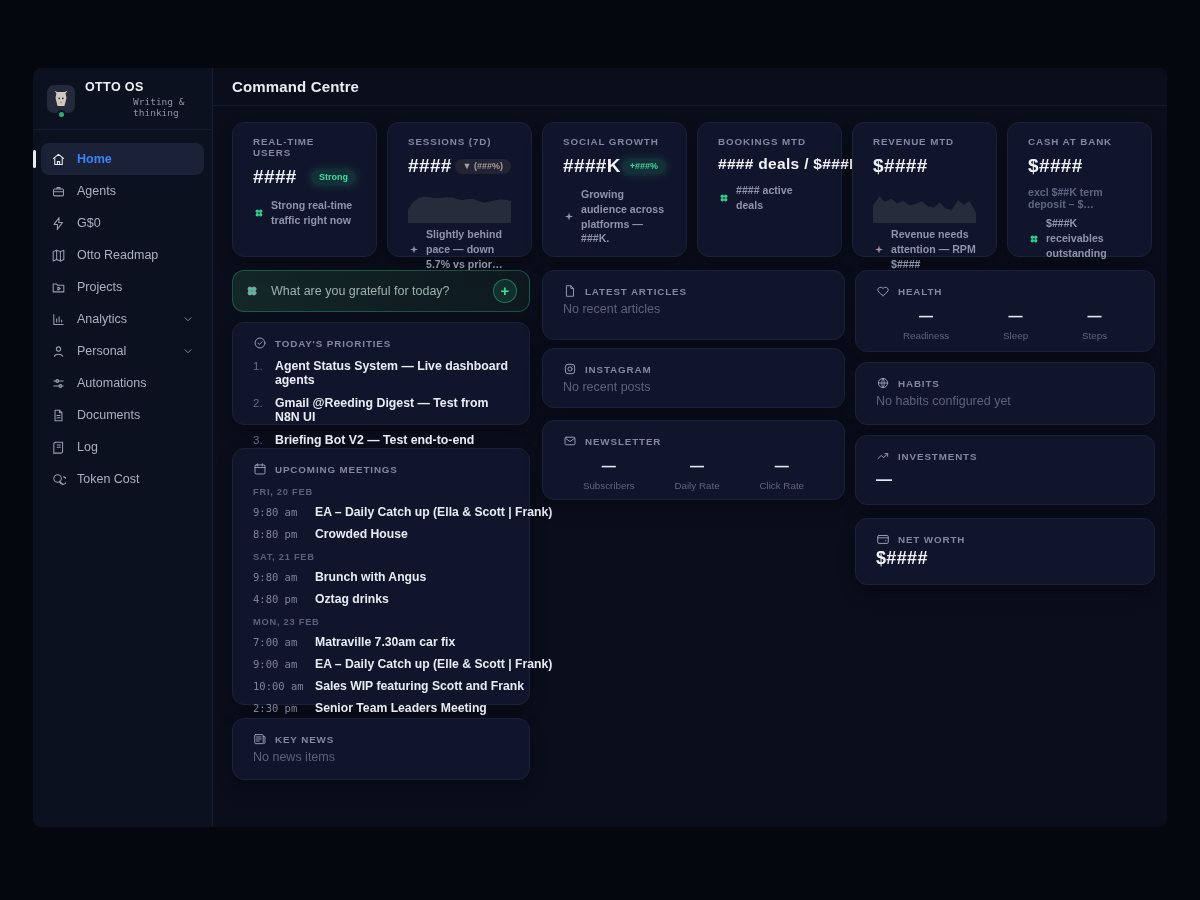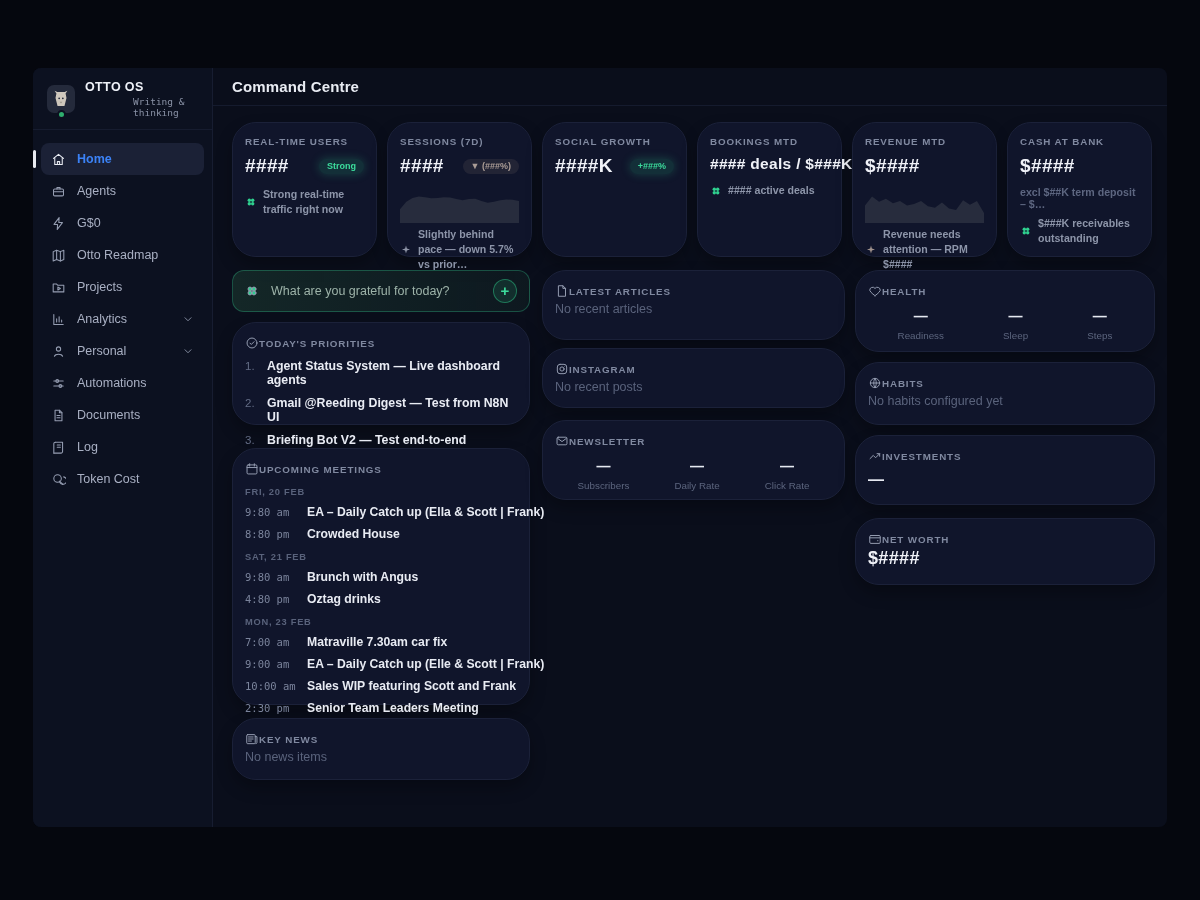--- a/index.html
+++ b/index.html
@@ -18,23 +18,23 @@
   .nav-item.active{background:#1b2136;color:#3b82f6;font-weight:700;}
   .active-bar{position:absolute;left:-8px;top:7px;width:3px;height:18px;border-radius:3px;background:#e9ebf1;}
   .nav-item .chev{margin-left:auto;width:12px;height:12px;color:#596179;}
   .ic{width:15px;height:15px;flex:none;display:inline-block;}
   .ic svg{width:100%;height:100%;stroke:#959db1;fill:none;stroke-width:1.7;stroke-linecap:round;stroke-linejoin:round;}
   .nav-item.active .ic svg{stroke:#e9ecf3;}
   
   .main{position:absolute;left:180px;top:0;right:0;bottom:0;}
   .main-head{height:38px;border-bottom:1px solid #151b2e;display:flex;align-items:center;padding:0 19px;}
   .main-title{font-size:15px;font-weight:700;color:#e9ecf3;letter-spacing:.01em;}
-  .card{position:absolute;background:#10152b;border:1px solid #1b2139;border-radius:24px;box-shadow:0 8px 16px rgba(0,0,0,.28);padding:13px 12px;}
+  .card{position:absolute;background:#10152b;border:1px solid #1b2139;border-radius:12px;box-shadow:0 8px 16px rgba(0,0,0,.28);padding:13px 20px;}
   .card-title{font-size:9.8px;font-weight:700;letter-spacing:.09em;color:#8automne;color:#8089a0;}
-  .card-head{display:flex;align-items:center;margin-bottom:8px;}
+  .card-head{display:flex;align-items:center;gap:8px;margin-bottom:8px;}
   .card-head .ic{width:14px;height:14px;}
   .stat-value-row{display:flex;align-items:center;margin-top:8px;}
   .stat-value{font-size:19px;font-weight:800;color:#f0f2f8;letter-spacing:.02em;white-space:nowrap;}
   .badge{margin-left:auto;border-radius:999px;padding:2.5px 8px;font-size:9px;font-weight:700;white-space:nowrap;}
   .badge.green{background:rgba(46,208,143,.14);color:#3cdc9c;box-shadow:0 0 10px rgba(46,208,143,.25);}
   .badge.muted{background:rgba(150,125,120,.14);color:#ab9d96;}
   .note{display:flex;gap:6px;margin-top:10px;font-size:10.6px;line-height:1.4;font-weight:600;color:#8d95a9;align-items:center;}
   .note .ic{width:12px;height:12px;margin-top:1px;}
   .note .ic svg{stroke:none;}
   .clover svg{fill:#2fd08f;}
@@ -213,20 +213,26 @@
         <span>Slightly behind pace — down 5.7% vs prior…</span>
       </div>
     </div>
 
     <div class="card" style="left:329px;top:54px;width:145px;height:135px;">
       <div class="card-title">SOCIAL GROWTH</div>
       <div class="stat-value-row">
         <span class="stat-value">####K</span>
         <span class="badge green">+###%</span>
       </div>
+      <div class="note">
+        <span class="ic spark-grey"><svg viewBox="0 0 24 24">
+              <path d="M12 3l1.8 6.2L20 11l-6.2 1.8L12 19l-1.8-6.2L4 11l6.2-1.8z"></path>
+            </svg></span>
+        <span>Growing audience across platforms — ###K.</span>
+      </div>
     </div>
 
     <div class="card" style="left:484px;top:54px;width:145px;height:135px;">
       <div class="card-title">BOOKINGS MTD</div>
       <div class="stat-value-row">
         <span class="stat-value" style="font-size:15.5px;">#### deals / $###K</span>
       </div>
       <div class="note">
         <span class="ic clover"><svg viewBox="0 0 24 24">
               <circle cx="8.6" cy="8.6" r="3.4"></circle>

